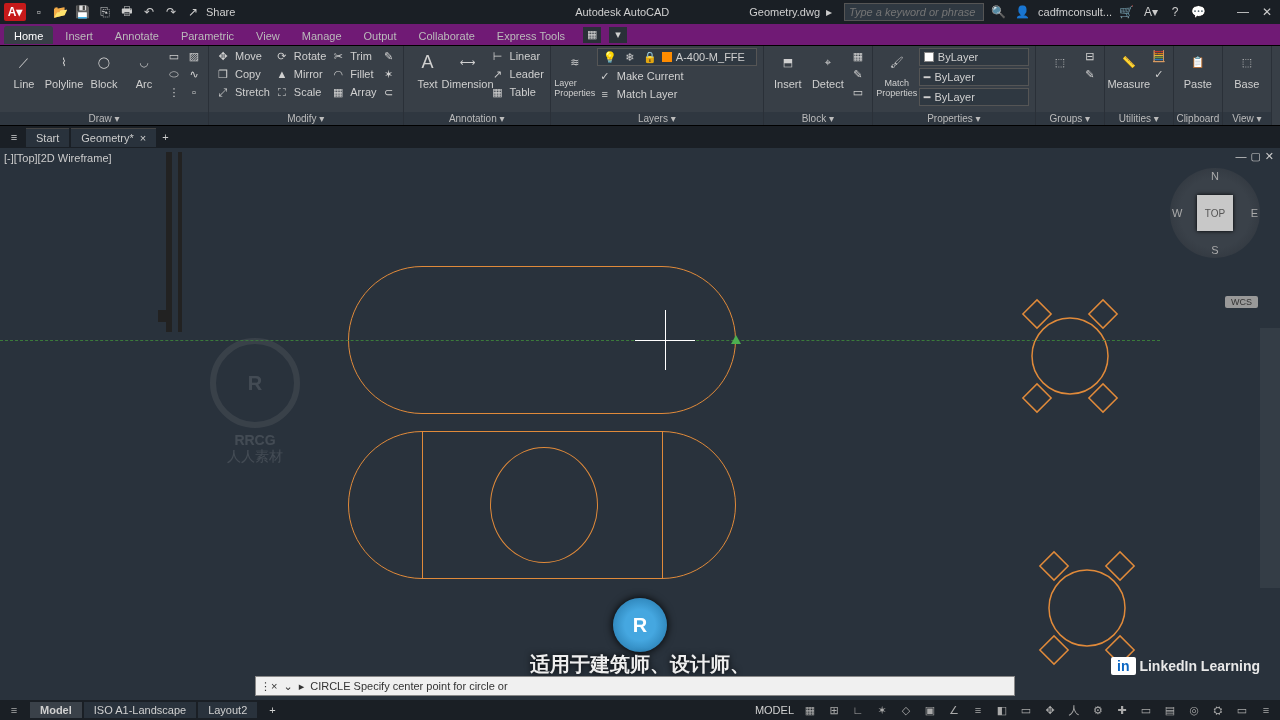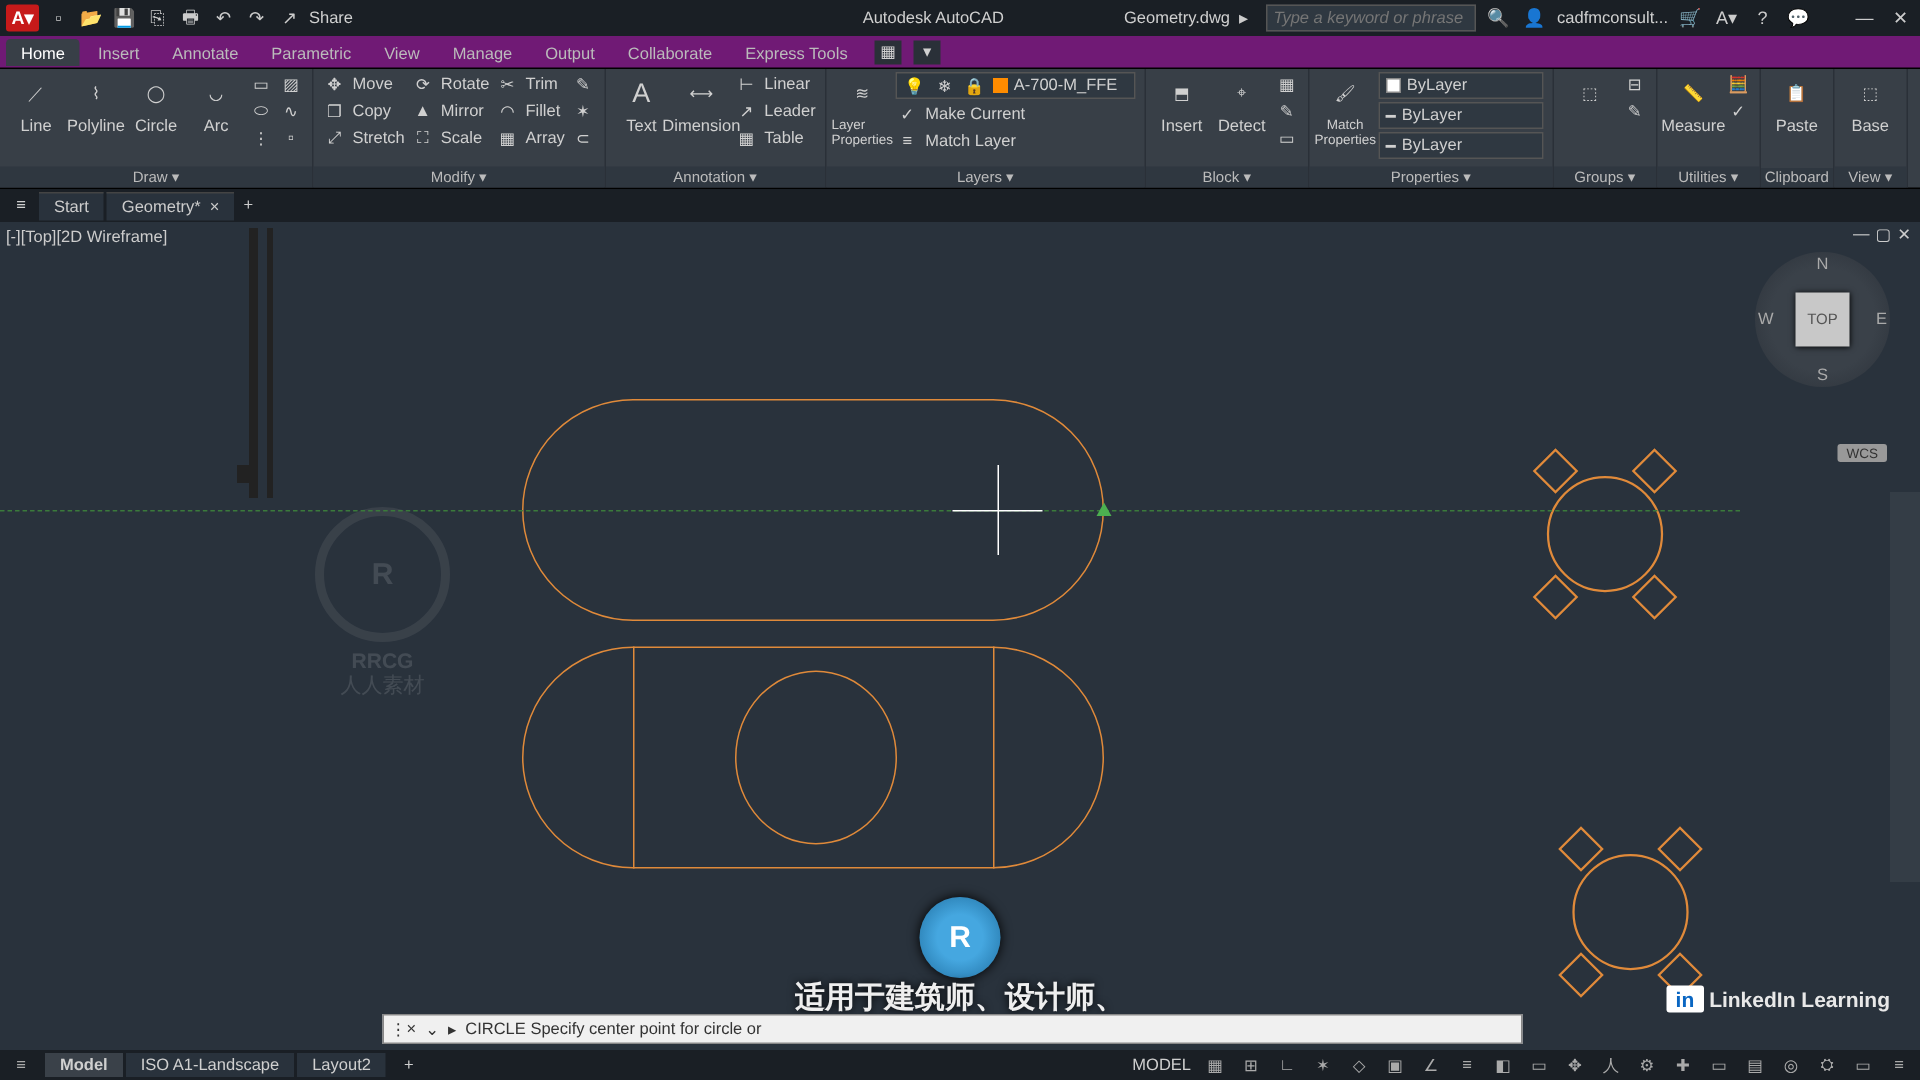--- a/index.html
+++ b/index.html
@@ -139,21 +139,21 @@
       <div class="big-tool">
           <span class="ic">／</span>
           <span>Line</span>
         </div>
       <div class="big-tool">
           <span class="ic">⌇</span>
           <span>Polyline</span>
         </div>
       <div class="big-tool">
           <span class="ic">◯</span>
-          <span>Circle</span>
+          <span>Block</span>
         </div>
       <div class="big-tool">
           <span class="ic">◡</span>
           <span>Arc</span>
         </div>
       <div class="tool-grid">
         <div class="tool-row">
             <span class="sm-ic">▭</span>
             <span class="sm-ic">▨</span>
           </div>
@@ -263,21 +263,21 @@
           <span class="ic">≋</span>
           <span style="font-size:9px;">Layer
 Properties</span>
         </div>
       <div class="tool-grid">
         <div class="layer-combo">
           <span class="sm-ic">💡</span>
           <span class="sm-ic">❄</span>
           <span class="sm-ic">🔒</span>
           <span class="swatch" style="background:#ff8c00"></span>
-          <span>A-700-M_FFE</span>
+          <span>A-400-M_FFE</span>
         </div>
         <div class="tool-row">
             <span class="sm-ic">✓</span>
             <span>Make Current</span>
           </div>
         <div class="tool-row">
             <span class="sm-ic">≡</span>
             <span>Match Layer</span>
           </div>
       </div>

